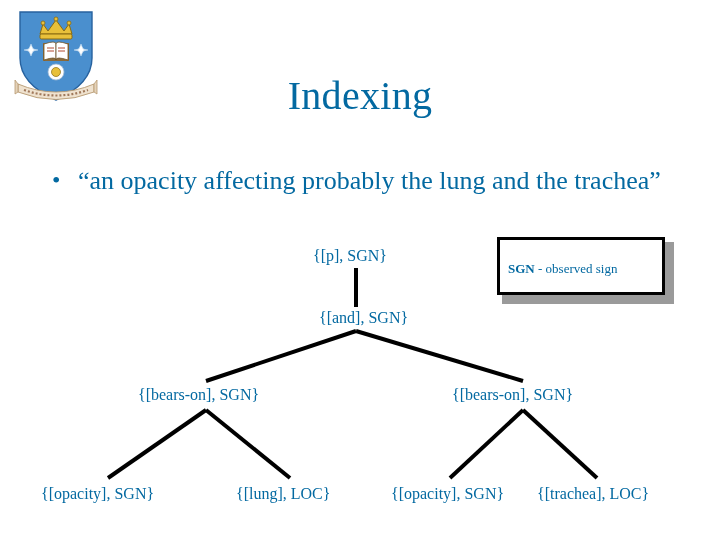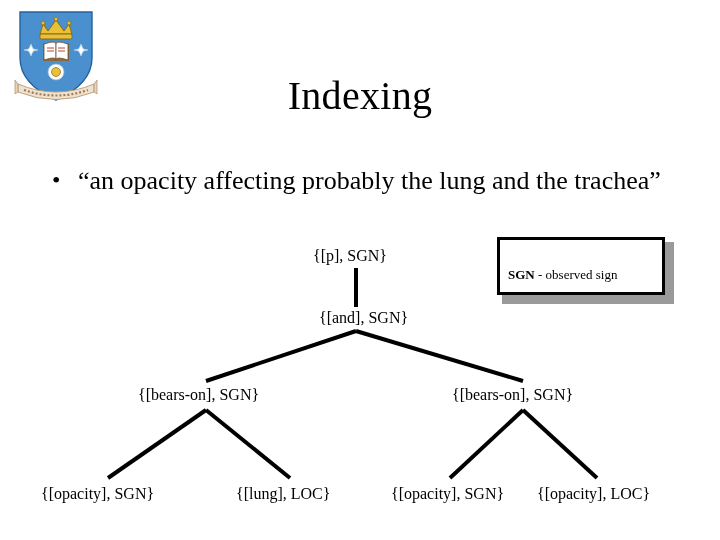--- a/index.html
+++ b/index.html
@@ -7,21 +7,21 @@
     padding: 0;
     background: #ffffff;
   }
   #slide {
     position: relative;
     width: 720px;
     height: 540px;
     background: #ffffff;
     overflow: hidden;
     font-family: "Liberation Serif", "DejaVu Serif", serif;
-    color: #000000;
+    color: #0369a1;
   }
 
   
   #crest {
     position: absolute;
     left: 14px;
     top: 6px;
     width: 84px;
     height: 98px;
   }
@@ -74,21 +74,21 @@
   }
   #legend-box {
     position: absolute;
     left: 497px;
     top: 237px;
     width: 168px;
     height: 58px;
     background: #ffffff;
     border: 3px solid #000000;
     box-sizing: border-box;
-    padding: 22px 8px 0 8px;
+    padding: 16px 8px 0 8px;
   }
   #legend-box .legend-line {
     font-size: 13px;
     line-height: 25px;
     white-space: nowrap;
   }
   #legend-box .legend-key {
     font-weight: bold;
   }
 
@@ -187,21 +187,21 @@
     </g>
   </svg>
 
   <div class="node" id="node-p">{[p], SGN}</div>
   <div class="node" id="node-and">{[and], SGN}</div>
   <div class="node" id="node-bears-l">{[bears-on], SGN}</div>
   <div class="node" id="node-bears-r">{[bears-on], SGN}</div>
   <div class="node" id="node-opacity-l">{[opacity], SGN}</div>
   <div class="node" id="node-lung">{[lung], LOC}</div>
   <div class="node" id="node-opacity-r">{[opacity], SGN}</div>
-  <div class="node" id="node-trachea">{[opacity], LOC}</div>
+  <div class="node" id="node-trachea">{[trachea], LOC}</div>
 
   <div id="legend-shadow"></div>
   <div id="legend-box">
     <div class="legend-line">
       <span class="legend-key">SGN</span><span> - </span><span>observed sign</span>
     </div>
   </div>
 
 </div>
 

